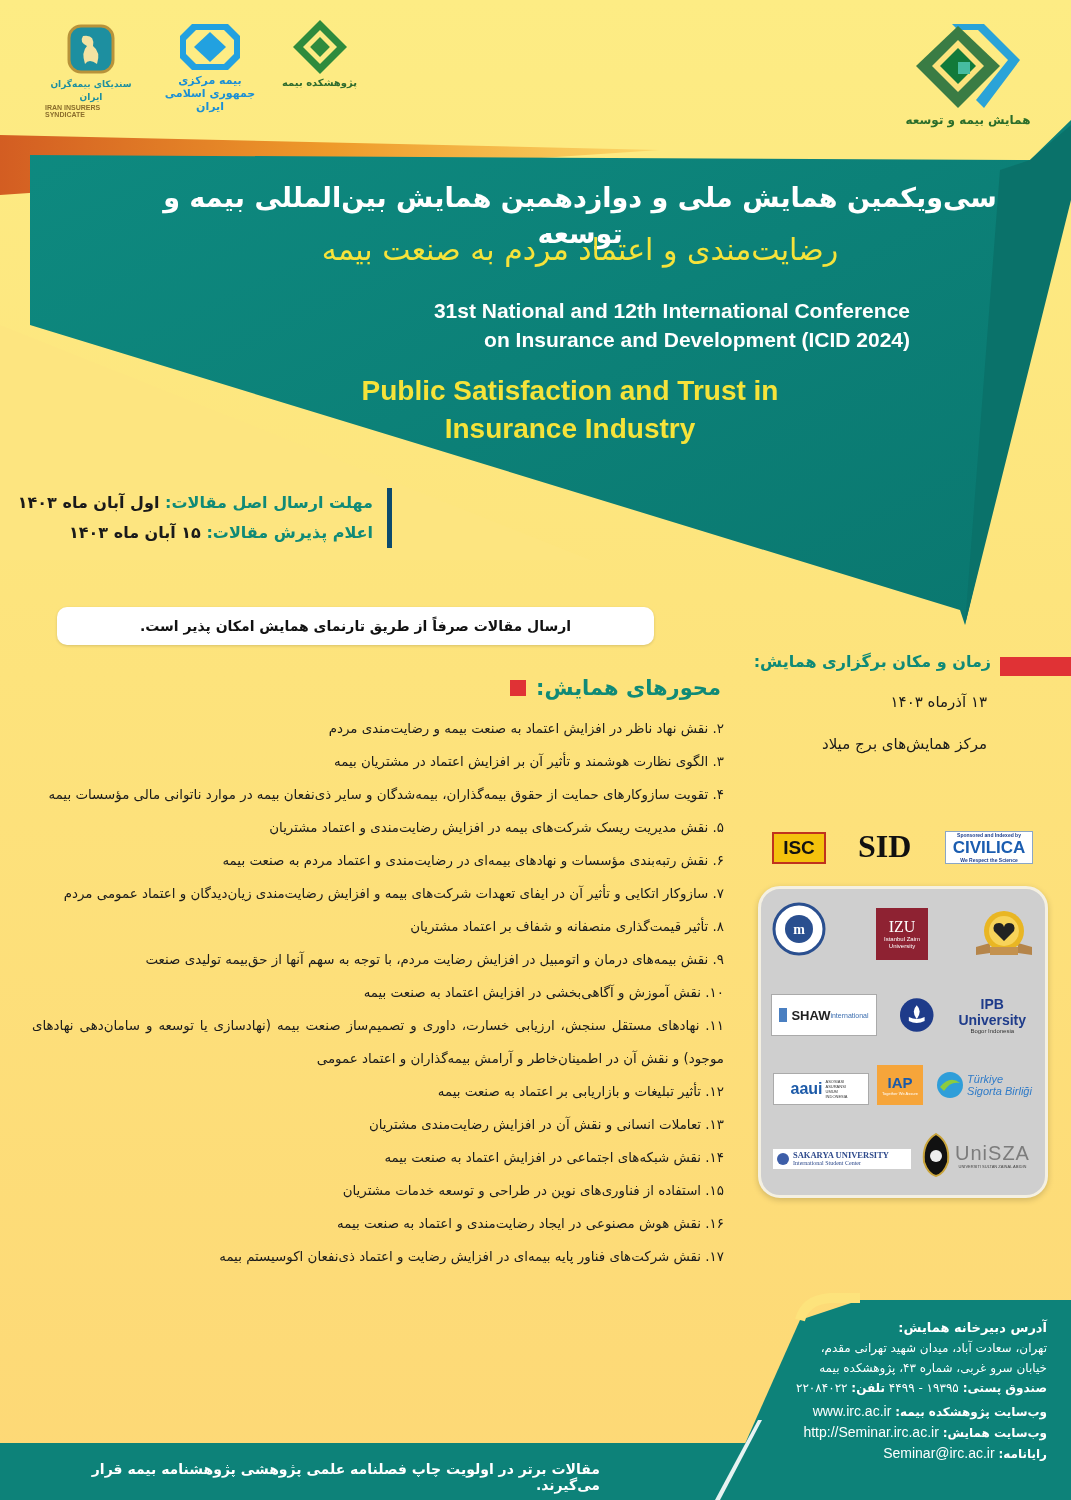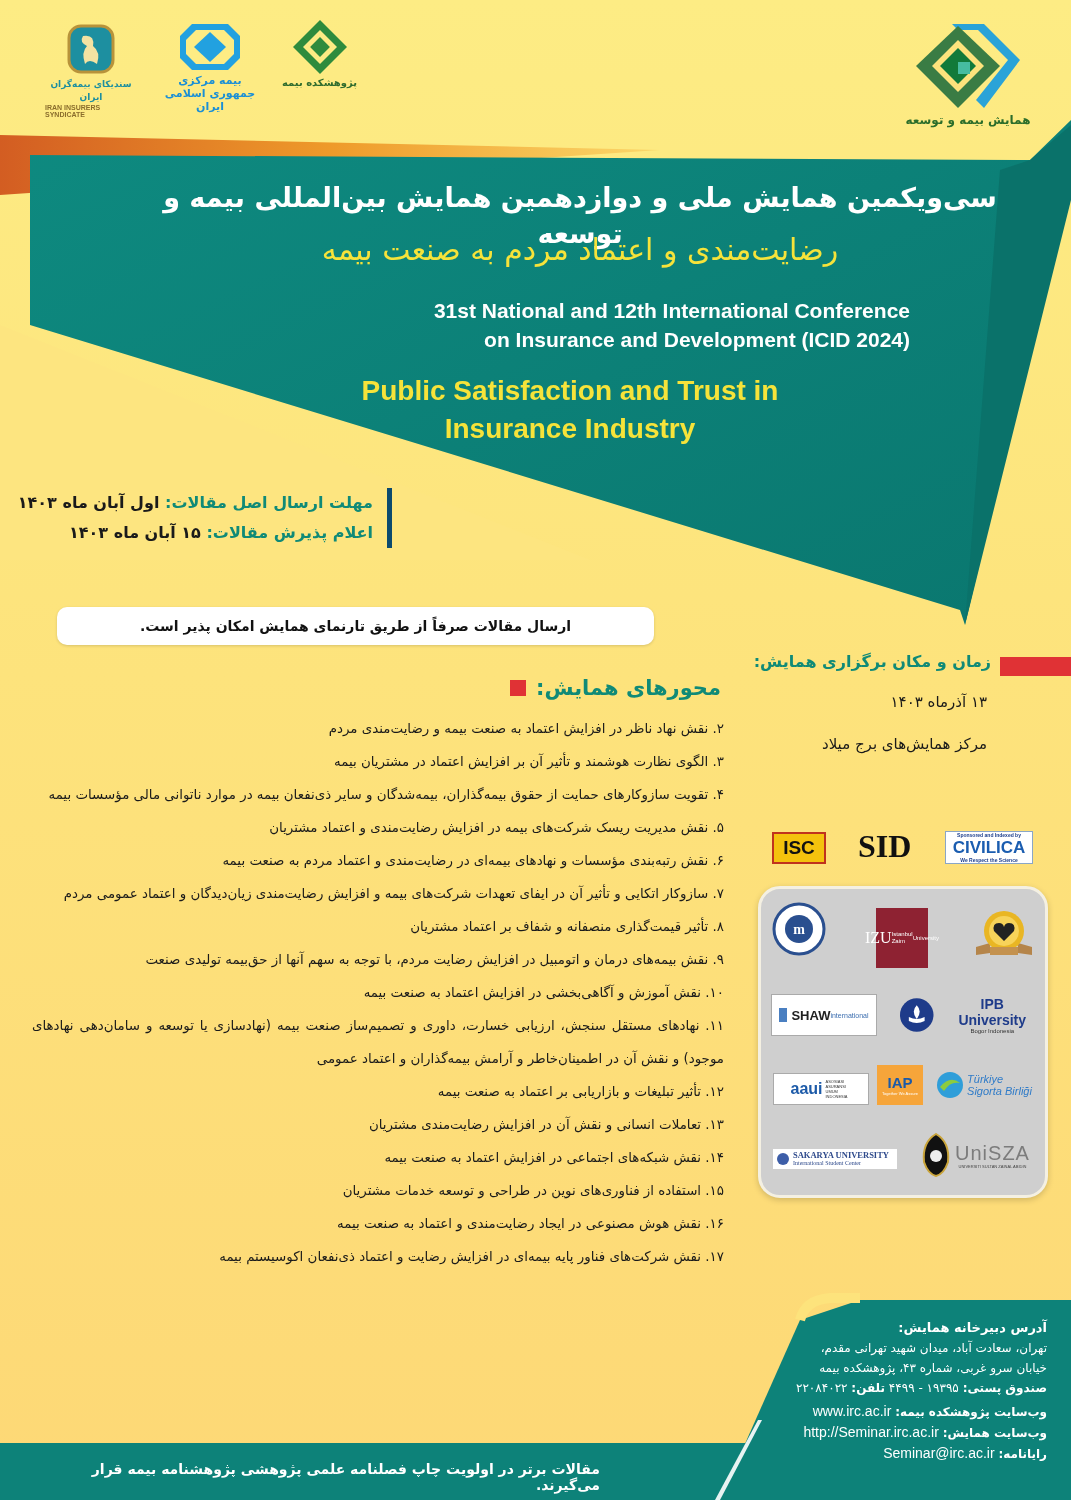--- a/index.html
+++ b/index.html
@@ -226,21 +226,21 @@
 <div class="abs partners">
 
   <div class="plogo" style="left:10px; top:12px; width:56px; height:56px;">
     <svg width="54" height="54" viewBox="0 0 54 54">
       <circle cx="27" cy="27" r="25" fill="#fff" stroke="#2a4f8f" stroke-width="3"></circle>
       <circle cx="27" cy="27" r="14" fill="#2a4f8f"></circle>
       <text x="27" y="32" text-anchor="middle" font-size="14" font-weight="bold" fill="#fff" font-family="Liberation Serif, serif">m</text>
     </svg>
   </div>
 
-  <div class="plogo" style="left:115px; top:19px; width:52px; height:60px; background:#8e2232; flex-direction:row; color:#fff;">
+  <div class="plogo" style="left:115px; top:19px; width:52px; height:52px; background:#8e2232; flex-direction:column; color:#fff;">
     <div style="font-size:16px; font-family:'Liberation Serif',serif; line-height:18px;">IZU</div>
     <div style="font-size:6px; line-height:7px;">Istanbul Zaim</div>
     <div style="font-size:6px; line-height:7px;">University</div>
   </div>
 
   <div class="plogo" style="left:210px; top:18px; width:66px; height:56px;">
     <svg width="64" height="56" viewBox="0 0 64 56">
       <path d="M4 40 L18 36 L18 46 L4 48 Z M60 40 L46 36 L46 46 L60 48 Z" fill="#b5854a"></path>
       <circle cx="32" cy="24" r="20" fill="#e9b623"></circle>
       <circle cx="32" cy="24" r="15" fill="#f7d35a"></circle>
@@ -280,21 +280,21 @@
     <svg width="28" height="28" viewBox="0 0 28 28">
       <circle cx="14" cy="14" r="13" fill="#2f9ed9"></circle>
       <path d="M4 16 Q14 4 24 12 Q14 10 8 20 Z" fill="#8ccc3f"></path>
     </svg>
     <div style="margin-left:3px; color:#2f7bc8; font-style:italic; font-size:11px; line-height:12px;">
       <div>Türkiye</div>
       <div>Sigorta Birliği</div>
     </div>
   </div>
 
-  <div class="plogo" style="left:12px; top:260px; width:124px; height:20px; background:#fff; justify-content:flex-start; padding-left:3px;">
+  <div class="plogo" style="left:12px; top:260px; width:138px; height:20px; background:#fff; justify-content:flex-start; padding-left:3px;">
     <svg width="14" height="14" viewBox="0 0 14 14">
         <circle cx="7" cy="7" r="6" fill="#3d5ea8"></circle>
       </svg>
     <div style="margin-left:3px; font-family:'Liberation Serif',serif; color:#2e4a8c;">
       <div style="font-size:8.5px; font-weight:bold; line-height:9px;">SAKARYA UNIVERSITY</div>
       <div style="font-size:6px; line-height:7px;">International Student Center</div>
     </div>
   </div>
 
   <div class="plogo" style="left:150px; top:242px; width:128px; height:48px;">

